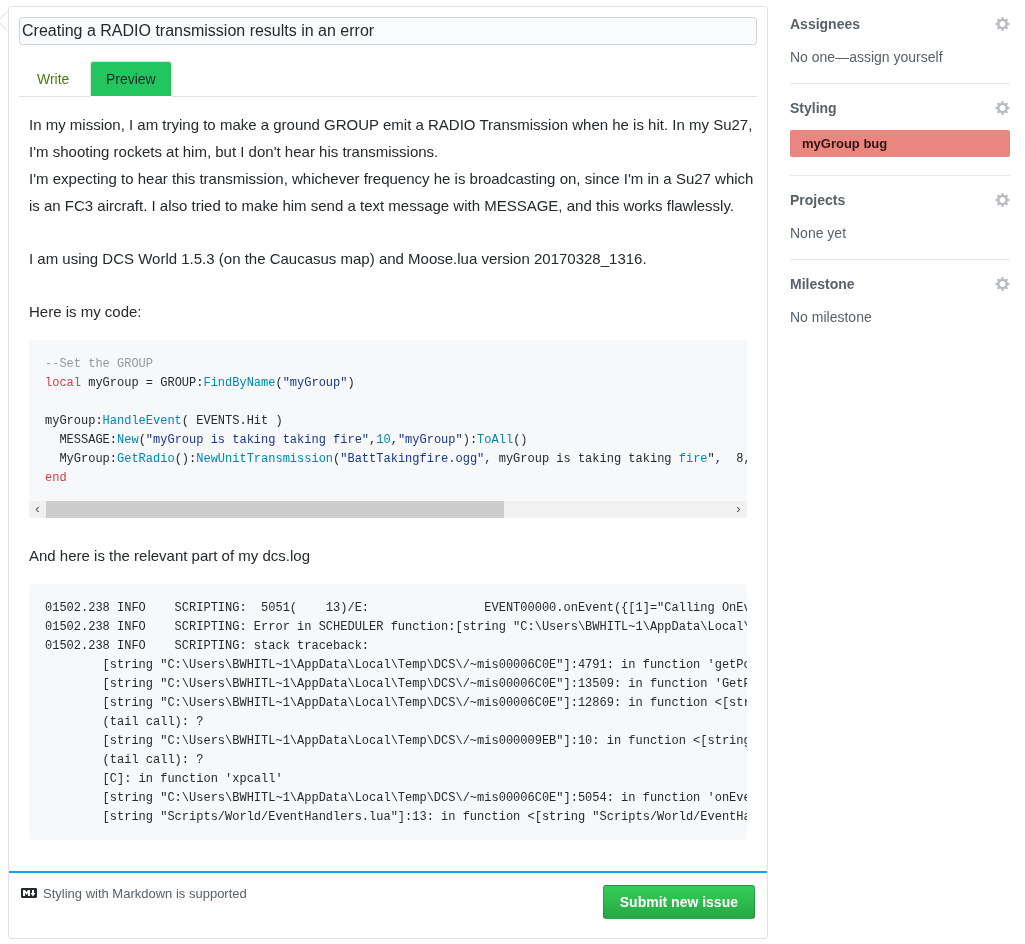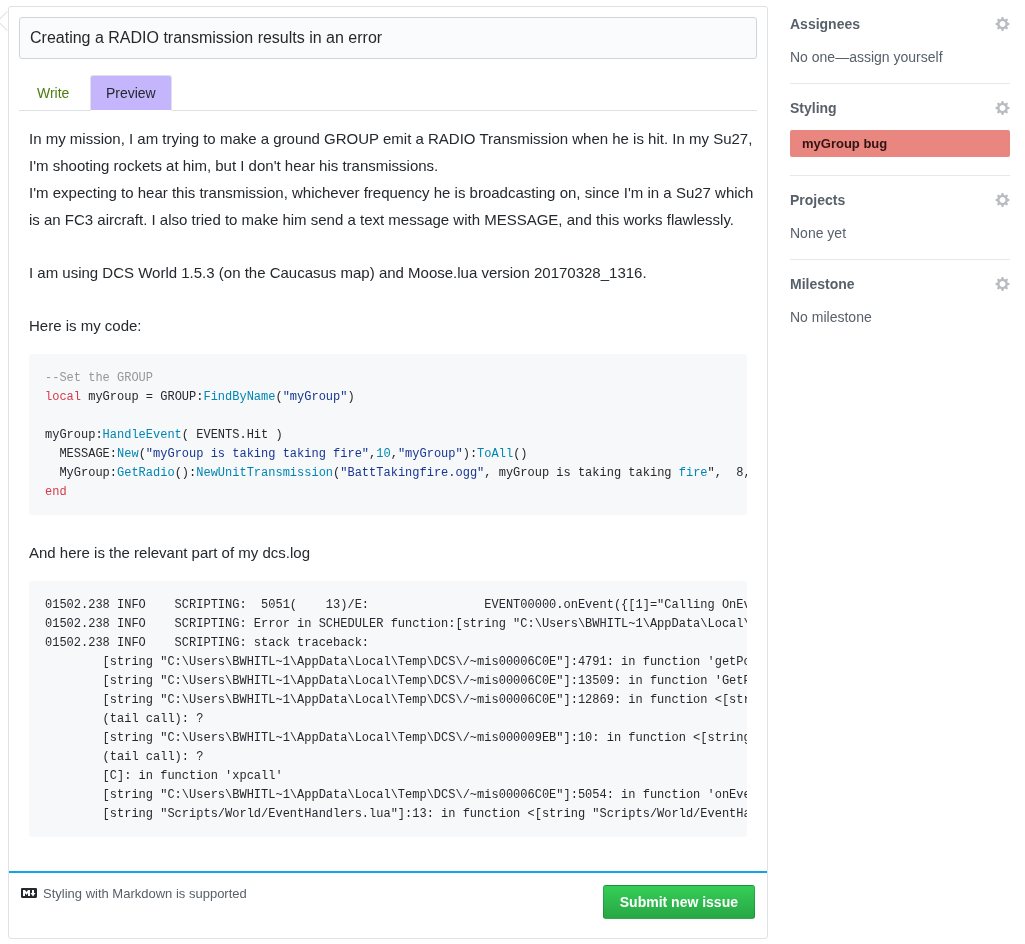--- a/index.html
+++ b/index.html
@@ -17,40 +17,40 @@
     position:absolute; left:-8px; top:8px; width:14px; height:14px;
     background:#fff; border-left:1px solid #dfe2e5; border-bottom:1px solid #dfe2e5;
     transform:rotate(45deg);
   }
   .comment-box {
     border:1px solid #dfe2e5; border-radius:3px; background:#fff;
     padding:10px 10px 0 10px; height:933px; display:flex; flex-direction:column;
     position:relative; z-index:1;
   }
   .title-input {
-    width:100%; height:42px; padding:6px 10px; font-size:16px; color:#24292e;
+    width:100%; height:28px; padding:6px 2px; font-size:16px; color:#24292e;
     background:#fafbfc; border:1px solid #d1d5da; border-radius:3px;
     font-family:"Liberation Sans", sans-serif; outline:none;
   }
   .tabnav { margin-top:16px; border-bottom:1px solid #dfe2e5; padding-left:2px; }
   .tab {
     display:inline-block; padding:9px 15px; font-size:14px; color:#4d7c0f;
     border:1px solid transparent; border-radius:3px 3px 0 0; margin-bottom:-1px;
     cursor:pointer; background:transparent;
   }
-  .tab.active { color:#24292e; background:#c4b5fd; border-color:#dfe2e5; border-bottom-color:#fff; }
+  .tab.active { color:#24292e; background:#22c55e; border-color:#dfe2e5; border-bottom-color:#fff; }
 
   .preview-body { padding:14px 2px 0 2px; font-size:15px; color:#24292e; flex:1; overflow:hidden; }
   .preview-body p { margin:0 0 26px 8px; line-height:27px; }
   .preview-body p.tight { margin-bottom:15px; }
 
   
   .codeblock {
     margin:2px 8px 24px 8px; background:#f6f8fa; border-radius:3px;
-    overflow:hidden; display:flex; flex-direction:row;
+    overflow:hidden; display:flex; flex-direction:column;
   }
   .code-content { padding:15px 14px 13px 16px; }
   .code-line, .log-line {
     font-family:"Liberation Mono","DejaVu Sans Mono",monospace;
     font-size:12px; line-height:19px; white-space:pre; color:#24292e;
   }
   .tok-cm { color:#969896; }
   .tok-kw { color:#d73a49; }
   .tok-fn { color:#0086b3; }
   .tok-fd { color:#6f42c1; }

